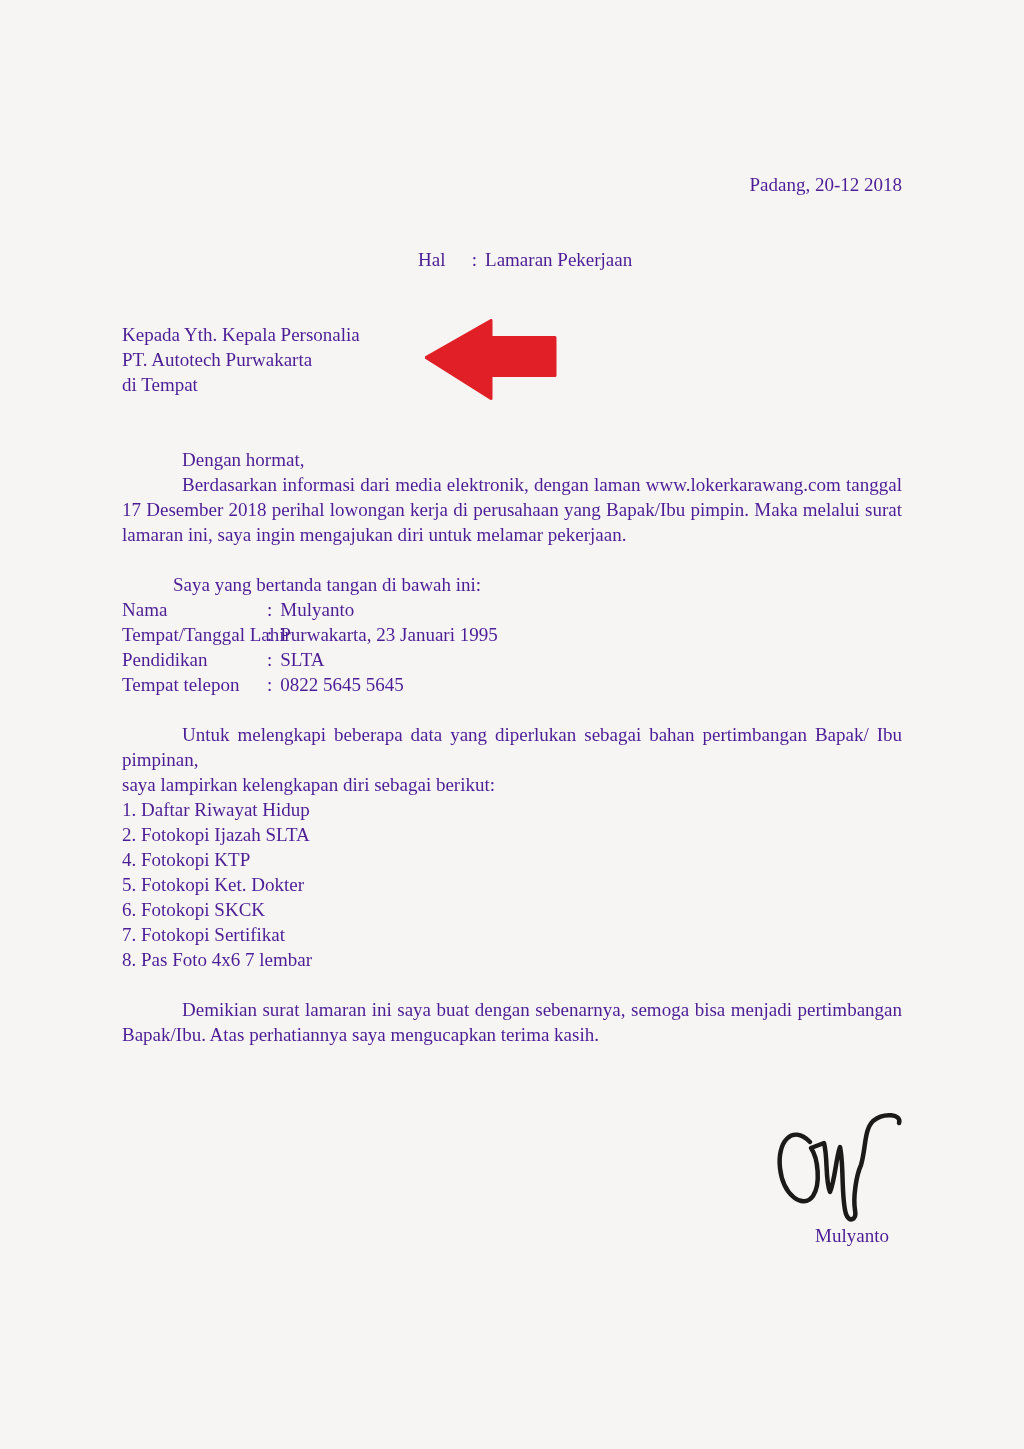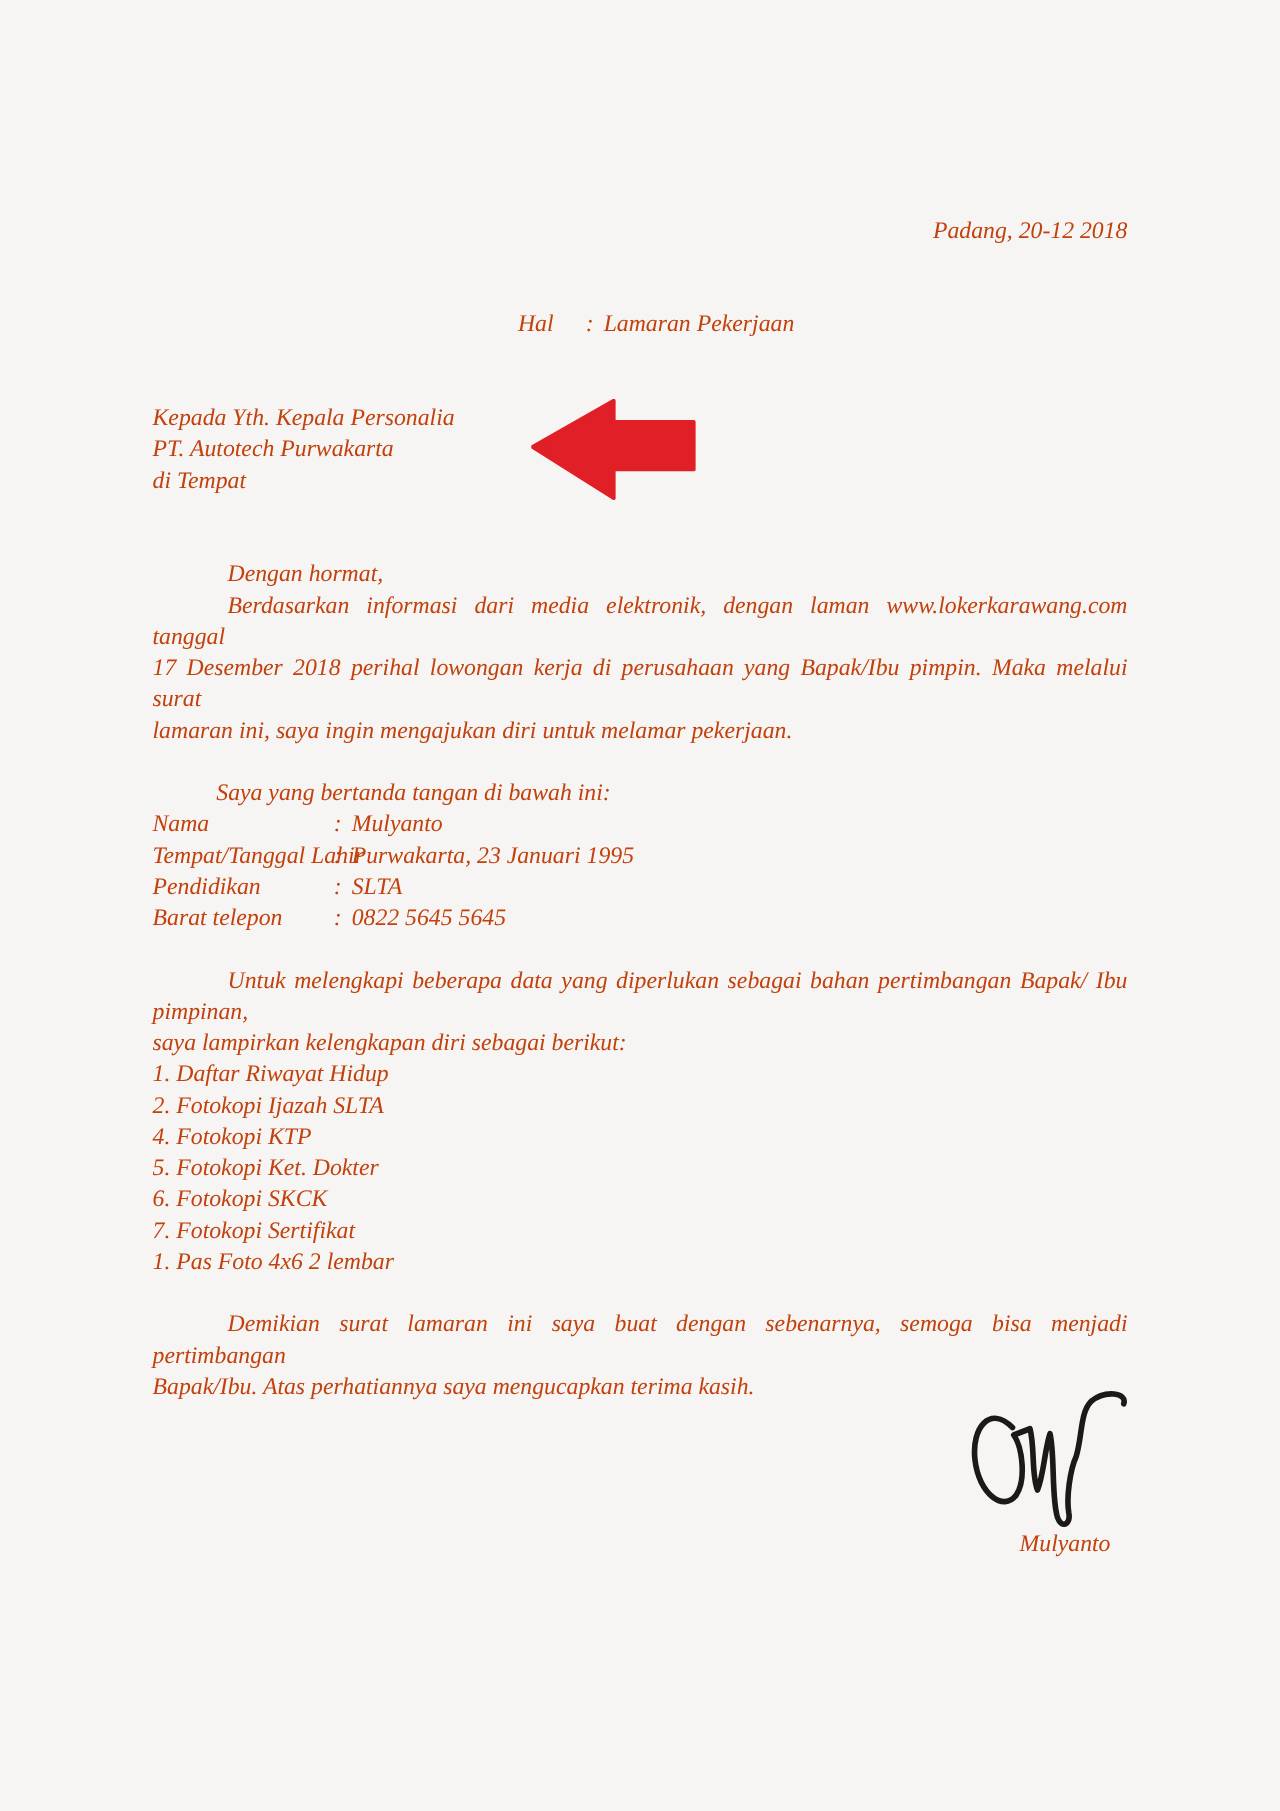--- a/index.html
+++ b/index.html
@@ -4,22 +4,21 @@
 <style>
   html, body { margin: 0; padding: 0; background: #e9e8e6; }
   .page {
     position: relative;
     width: 1024px;
     height: 1449px;
     background: #f6f5f3;
     overflow: hidden;
     font-family: "Liberation Serif", "DejaVu Serif", serif;
     font-size: 19px;
-    color: #c2410c;
-    font-style: italic;
+    color: #4c1d95;
   }
   .content {
     position: absolute;
     left: 122px;
     top: 0;
     width: 780px;
     padding-top: 172px;
   }
   .line { line-height: 25px; white-space: nowrap; }
   .wrapline { line-height: 25px; }
@@ -92,38 +91,38 @@
       <div class="line">
         <span class="label-data">Nama</span><span class="colon">:</span><span class="value">Mulyanto</span>
       </div>
       <div class="line">
         <span class="label-data">Tempat/Tanggal Lahir</span><span class="colon">:</span><span class="value">Purwakarta, 23 Januari 1995</span>
       </div>
       <div class="line">
         <span class="label-data">Pendidikan</span><span class="colon">:</span><span class="value">SLTA</span>
       </div>
       <div class="line">
-        <span class="label-data">Barat telepon</span><span class="colon">:</span><span class="value">0822 5645 5645</span>
+        <span class="label-data">Tempat telepon</span><span class="colon">:</span><span class="value">0822 5645 5645</span>
       </div>
     </div>
 
     <div class="attach-intro">
       <div class="wrapline jl indent">Untuk melengkapi beberapa data yang diperlukan sebagai bahan pertimbangan Bapak/ Ibu</div>
       <div class="wrapline">pimpinan,</div>
       <div class="wrapline">saya lampirkan kelengkapan diri sebagai berikut:</div>
     </div>
 
     <div>
       <div class="line">1. Daftar Riwayat Hidup</div>
       <div class="line">2. Fotokopi Ijazah SLTA</div>
       <div class="line">4. Fotokopi KTP</div>
       <div class="line">5. Fotokopi Ket. Dokter</div>
       <div class="line">6. Fotokopi SKCK</div>
       <div class="line">7. Fotokopi Sertifikat</div>
-      <div class="line">1. Pas Foto 4x6 2 lembar</div>
+      <div class="line">8. Pas Foto 4x6 7 lembar</div>
     </div>
 
     <div class="closing">
       <div class="wrapline jl indent">Demikian surat lamaran ini saya buat dengan sebenarnya, semoga bisa menjadi pertimbangan</div>
       <div class="wrapline">Bapak/Ibu. Atas perhatiannya saya mengucapkan terima kasih.</div>
     </div>
 
   </div>
 
   <svg class="annotation-arrow" viewBox="0 0 133 81">

